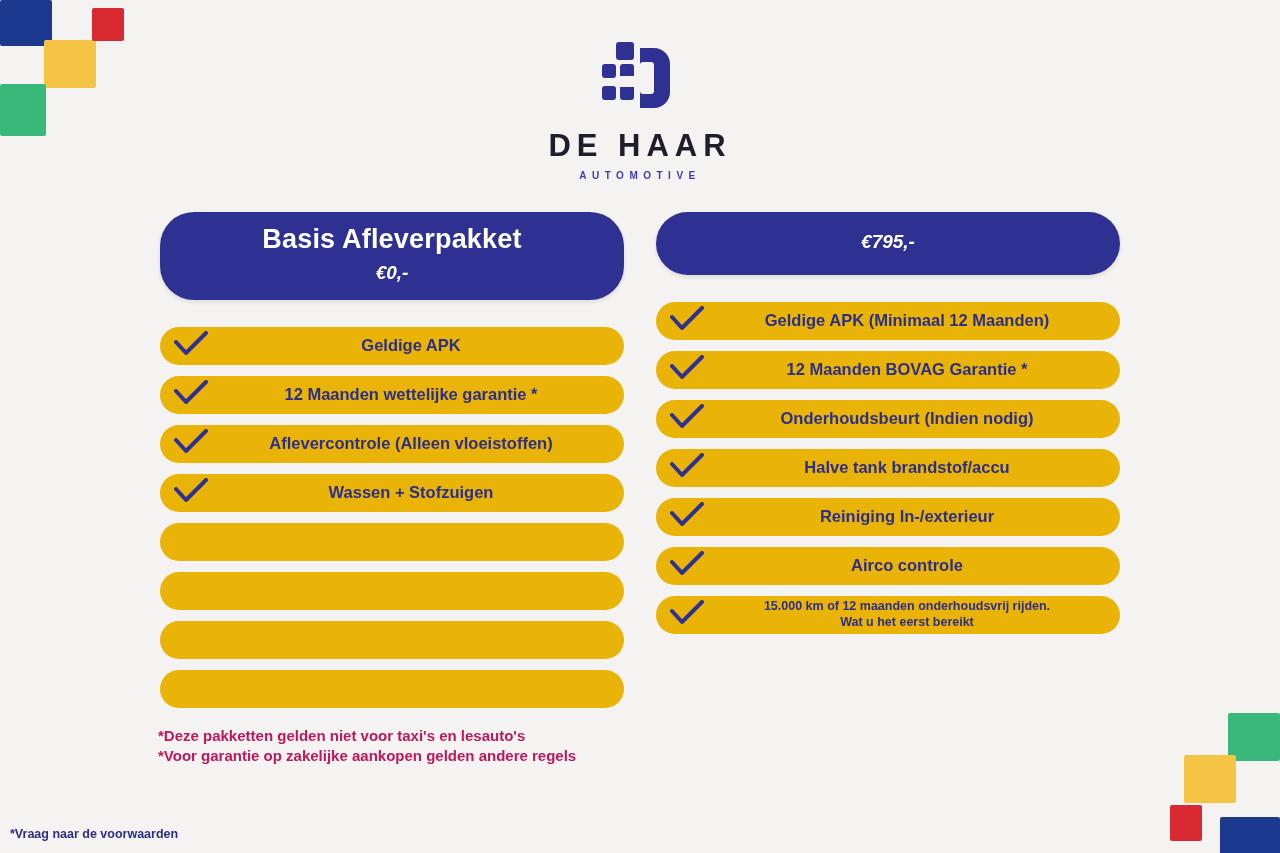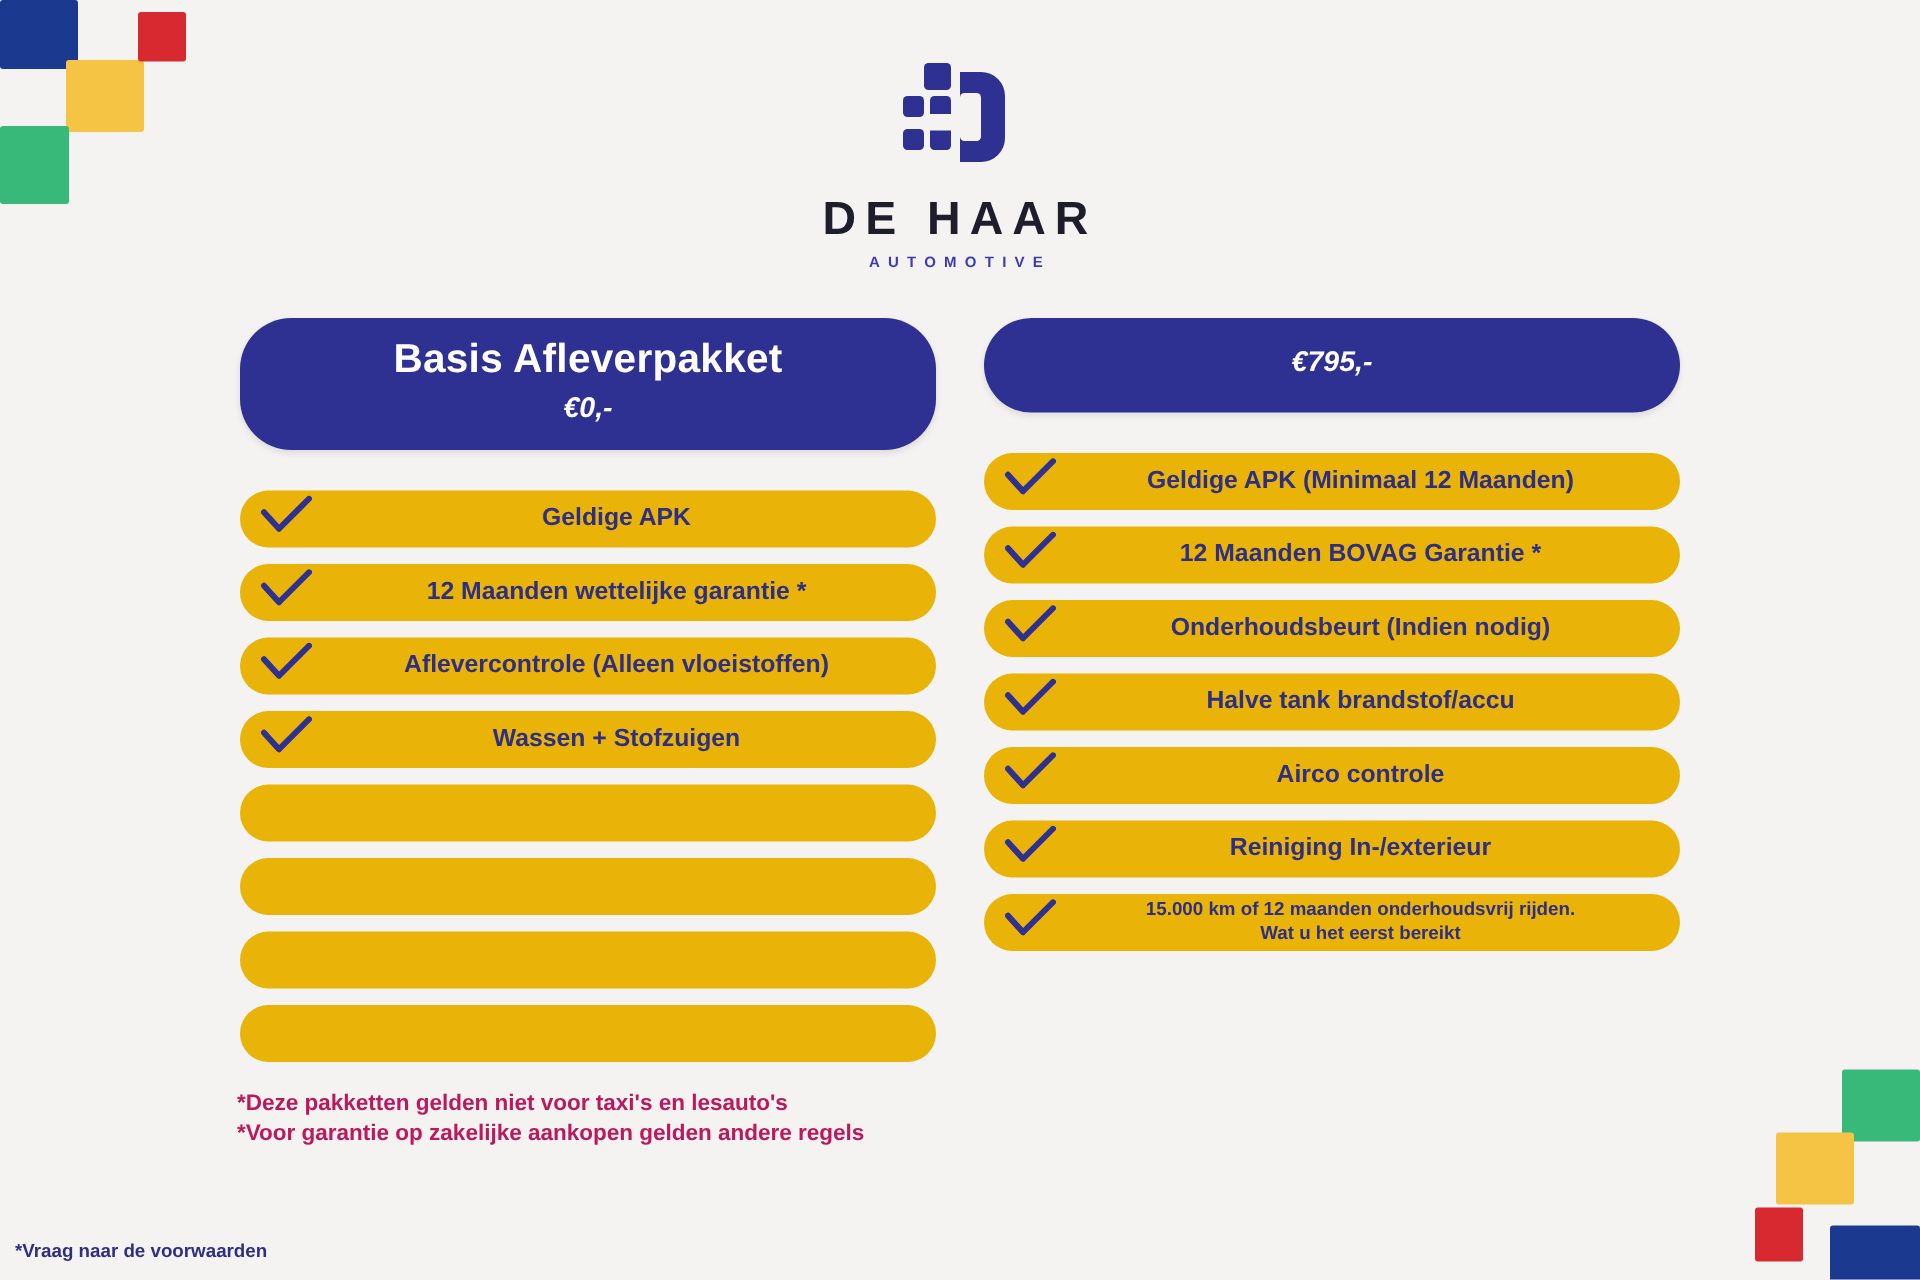--- a/index.html
+++ b/index.html
@@ -240,29 +240,29 @@
             </svg>
         </span>
         <span class="label">Halve tank brandstof/accu</span>
       </div>
       <div class="row">
         <span class="check">
           <svg width="34" height="26" viewBox="0 0 34 26">
               <path d="M2 11 L12 22 L32 2" fill="none" stroke="#2e3192" stroke-width="4" stroke-linecap="round" stroke-linejoin="round"></path>
             </svg>
         </span>
+        <span class="label">Reiniging In-/exterieur</span>
+      </div>
+      <div class="row">
+        <span class="check">
+          <svg width="34" height="26" viewBox="0 0 34 26">
+              <path d="M2 11 L12 22 L32 2" fill="none" stroke="#2e3192" stroke-width="4" stroke-linecap="round" stroke-linejoin="round"></path>
+            </svg>
+        </span>
         <span class="label">Airco controle</span>
-      </div>
-      <div class="row">
-        <span class="check">
-          <svg width="34" height="26" viewBox="0 0 34 26">
-              <path d="M2 11 L12 22 L32 2" fill="none" stroke="#2e3192" stroke-width="4" stroke-linecap="round" stroke-linejoin="round"></path>
-            </svg>
-        </span>
-        <span class="label">Reiniging In-/exterieur</span>
       </div>
       <div class="row small">
         <span class="check">
           <svg width="34" height="26" viewBox="0 0 34 26">
               <path d="M2 11 L12 22 L32 2" fill="none" stroke="#2e3192" stroke-width="4" stroke-linecap="round" stroke-linejoin="round"></path>
             </svg>
         </span>
         <span class="label" style="white-space: pre-line;">15.000 km of 12 maanden onderhoudsvrij rijden.
 Wat u het eerst bereikt</span>
       </div>

